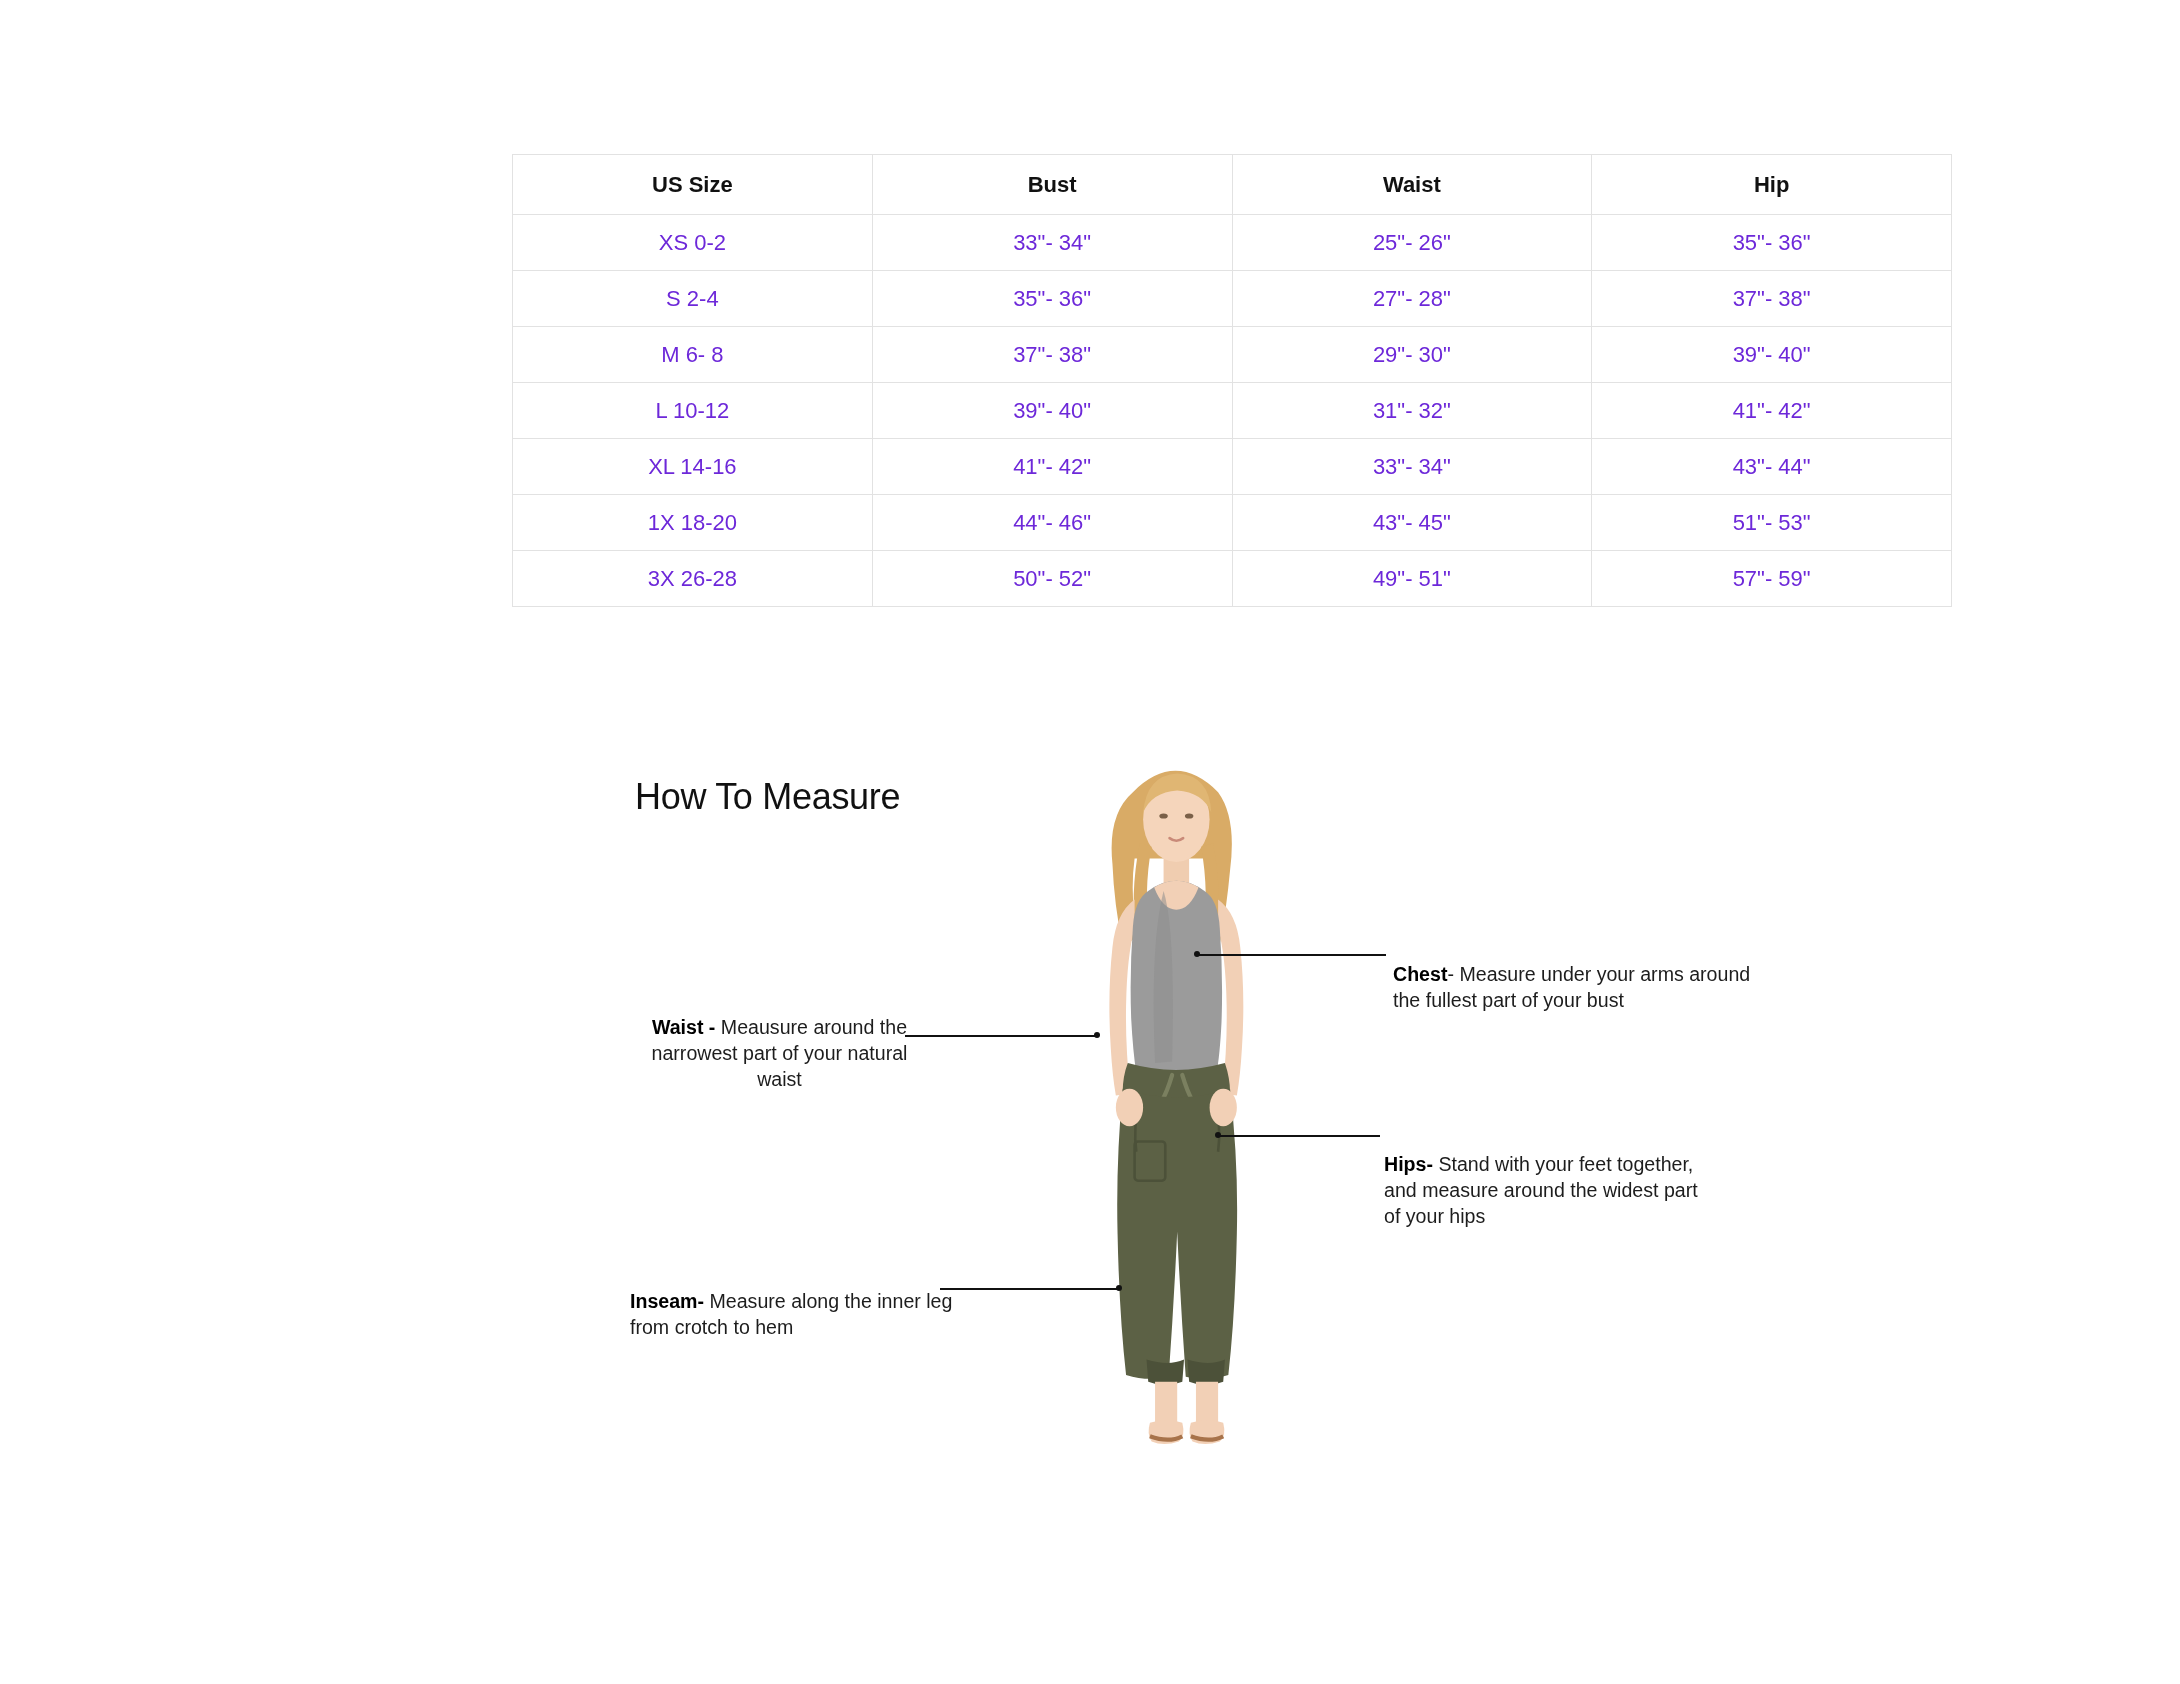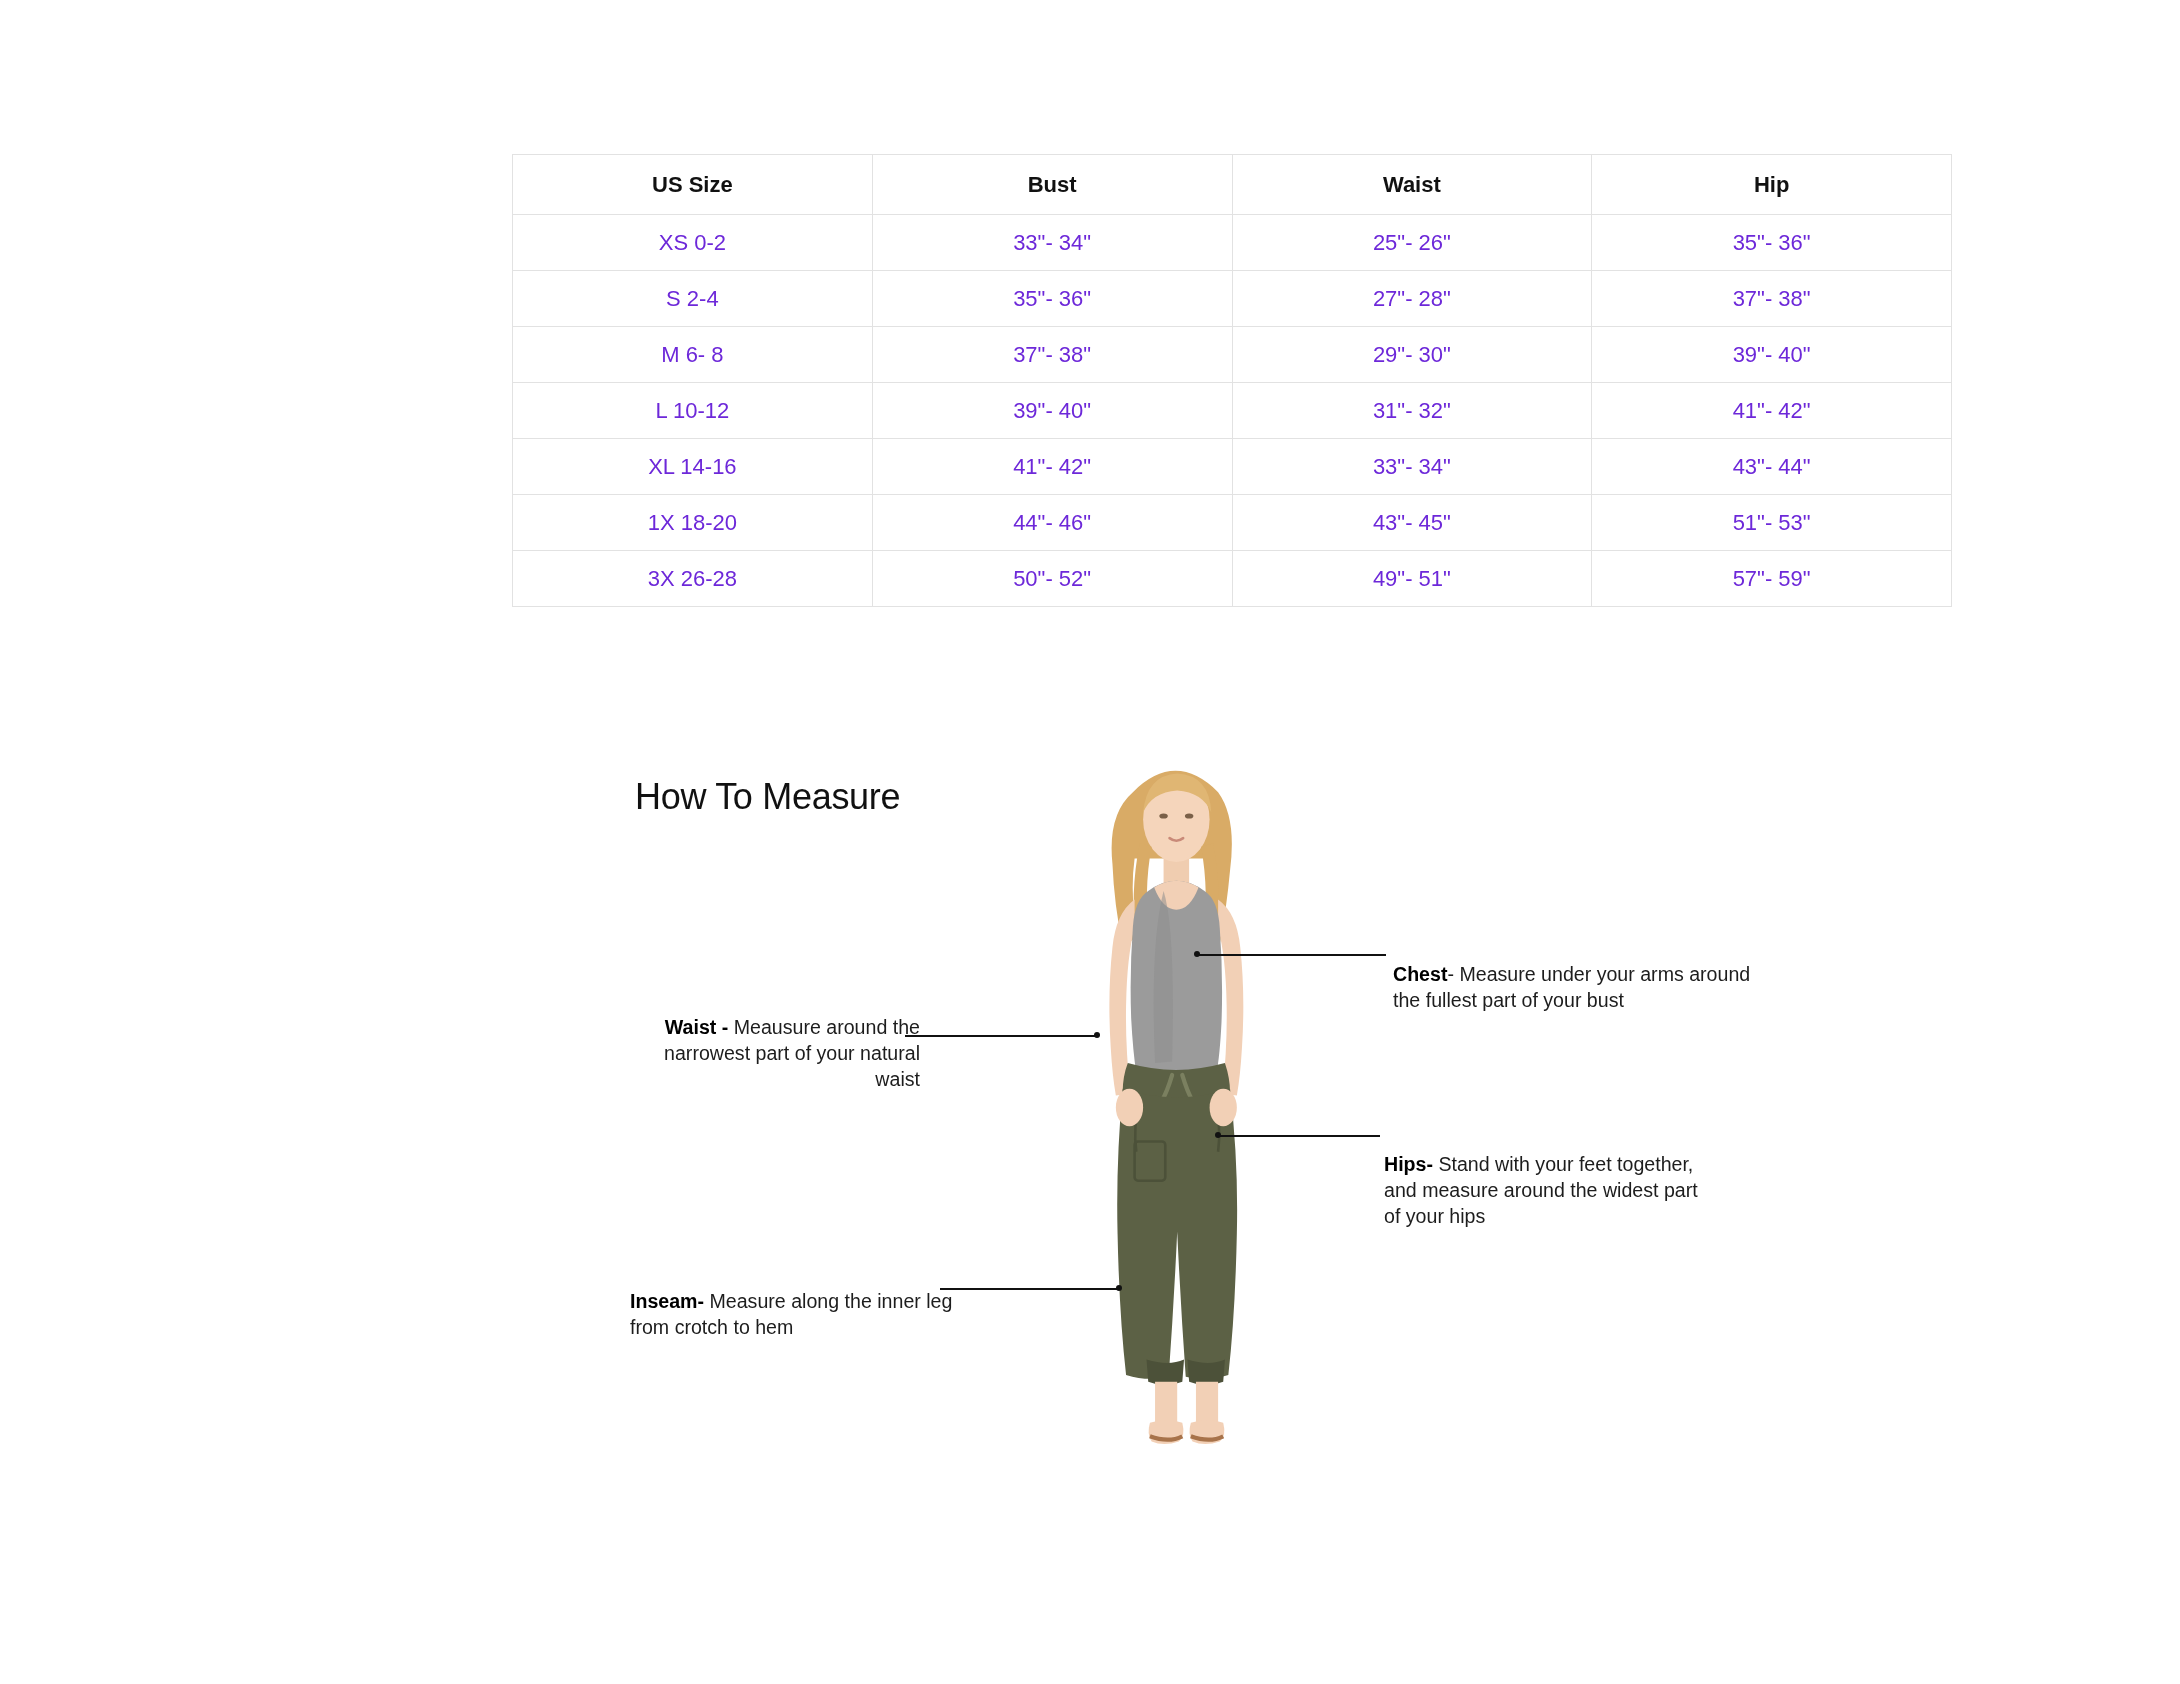--- a/index.html
+++ b/index.html
@@ -75,21 +75,21 @@
   
   .annot {
     position: absolute;
     font-size: 19.6px;
     line-height: 1.32;
     color: #1d1d1d;
   }
   .annot b { font-weight: bold; color: #000; }
 
   .annot-chest { left: 1393px; top: 922px; width: 358px; margin-top: 40px; }
-  .annot-waist { left: 639px; top: 1015px; width: 281px; text-align: right; }
+  .annot-waist { left: 639px; top: 1015px; width: 281px; text-align: center; }
   .annot-hips  { left: 1384px; top: 1120px; width: 332px; margin-top: 32px; }
   .annot-inseam{ left: 630px; top: 1273px; width: 324px; margin-top: 16px; }
 
   
   .leader {
     position: absolute;
     background: #111111;
     height: 1.7px;
   }
   .leader-chest { left: 1197px; top: 954px; width: 189px; }

